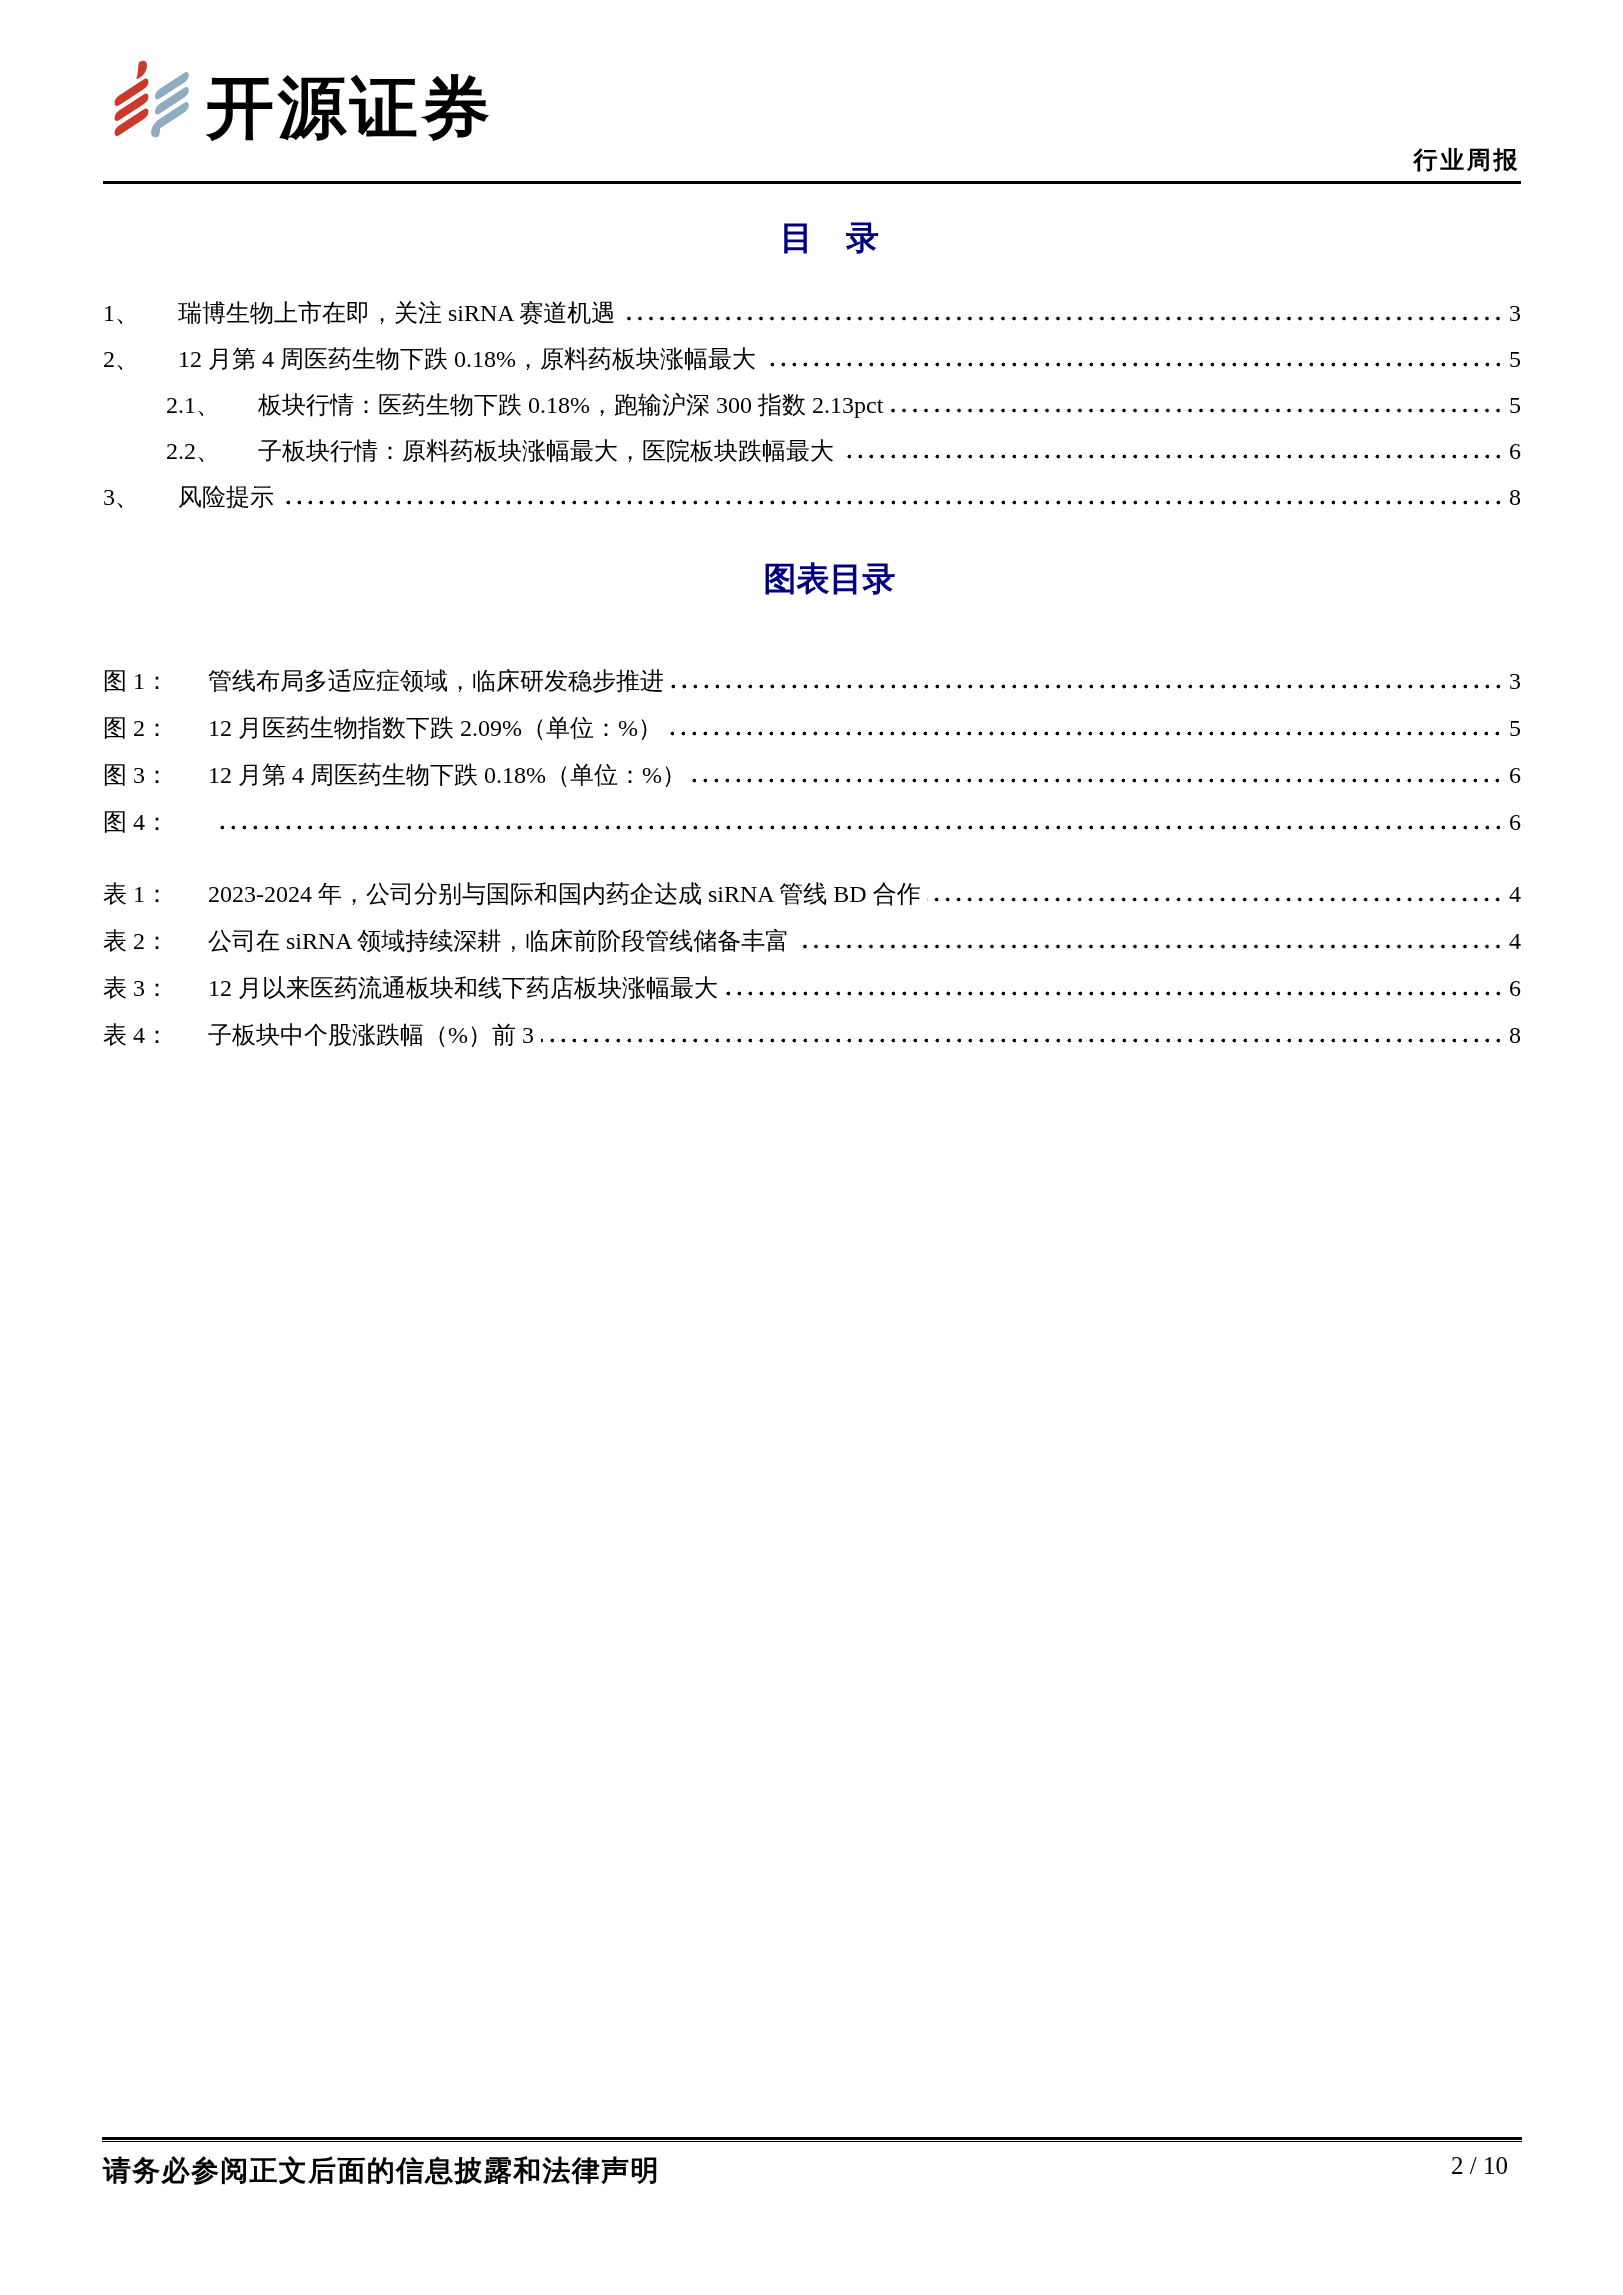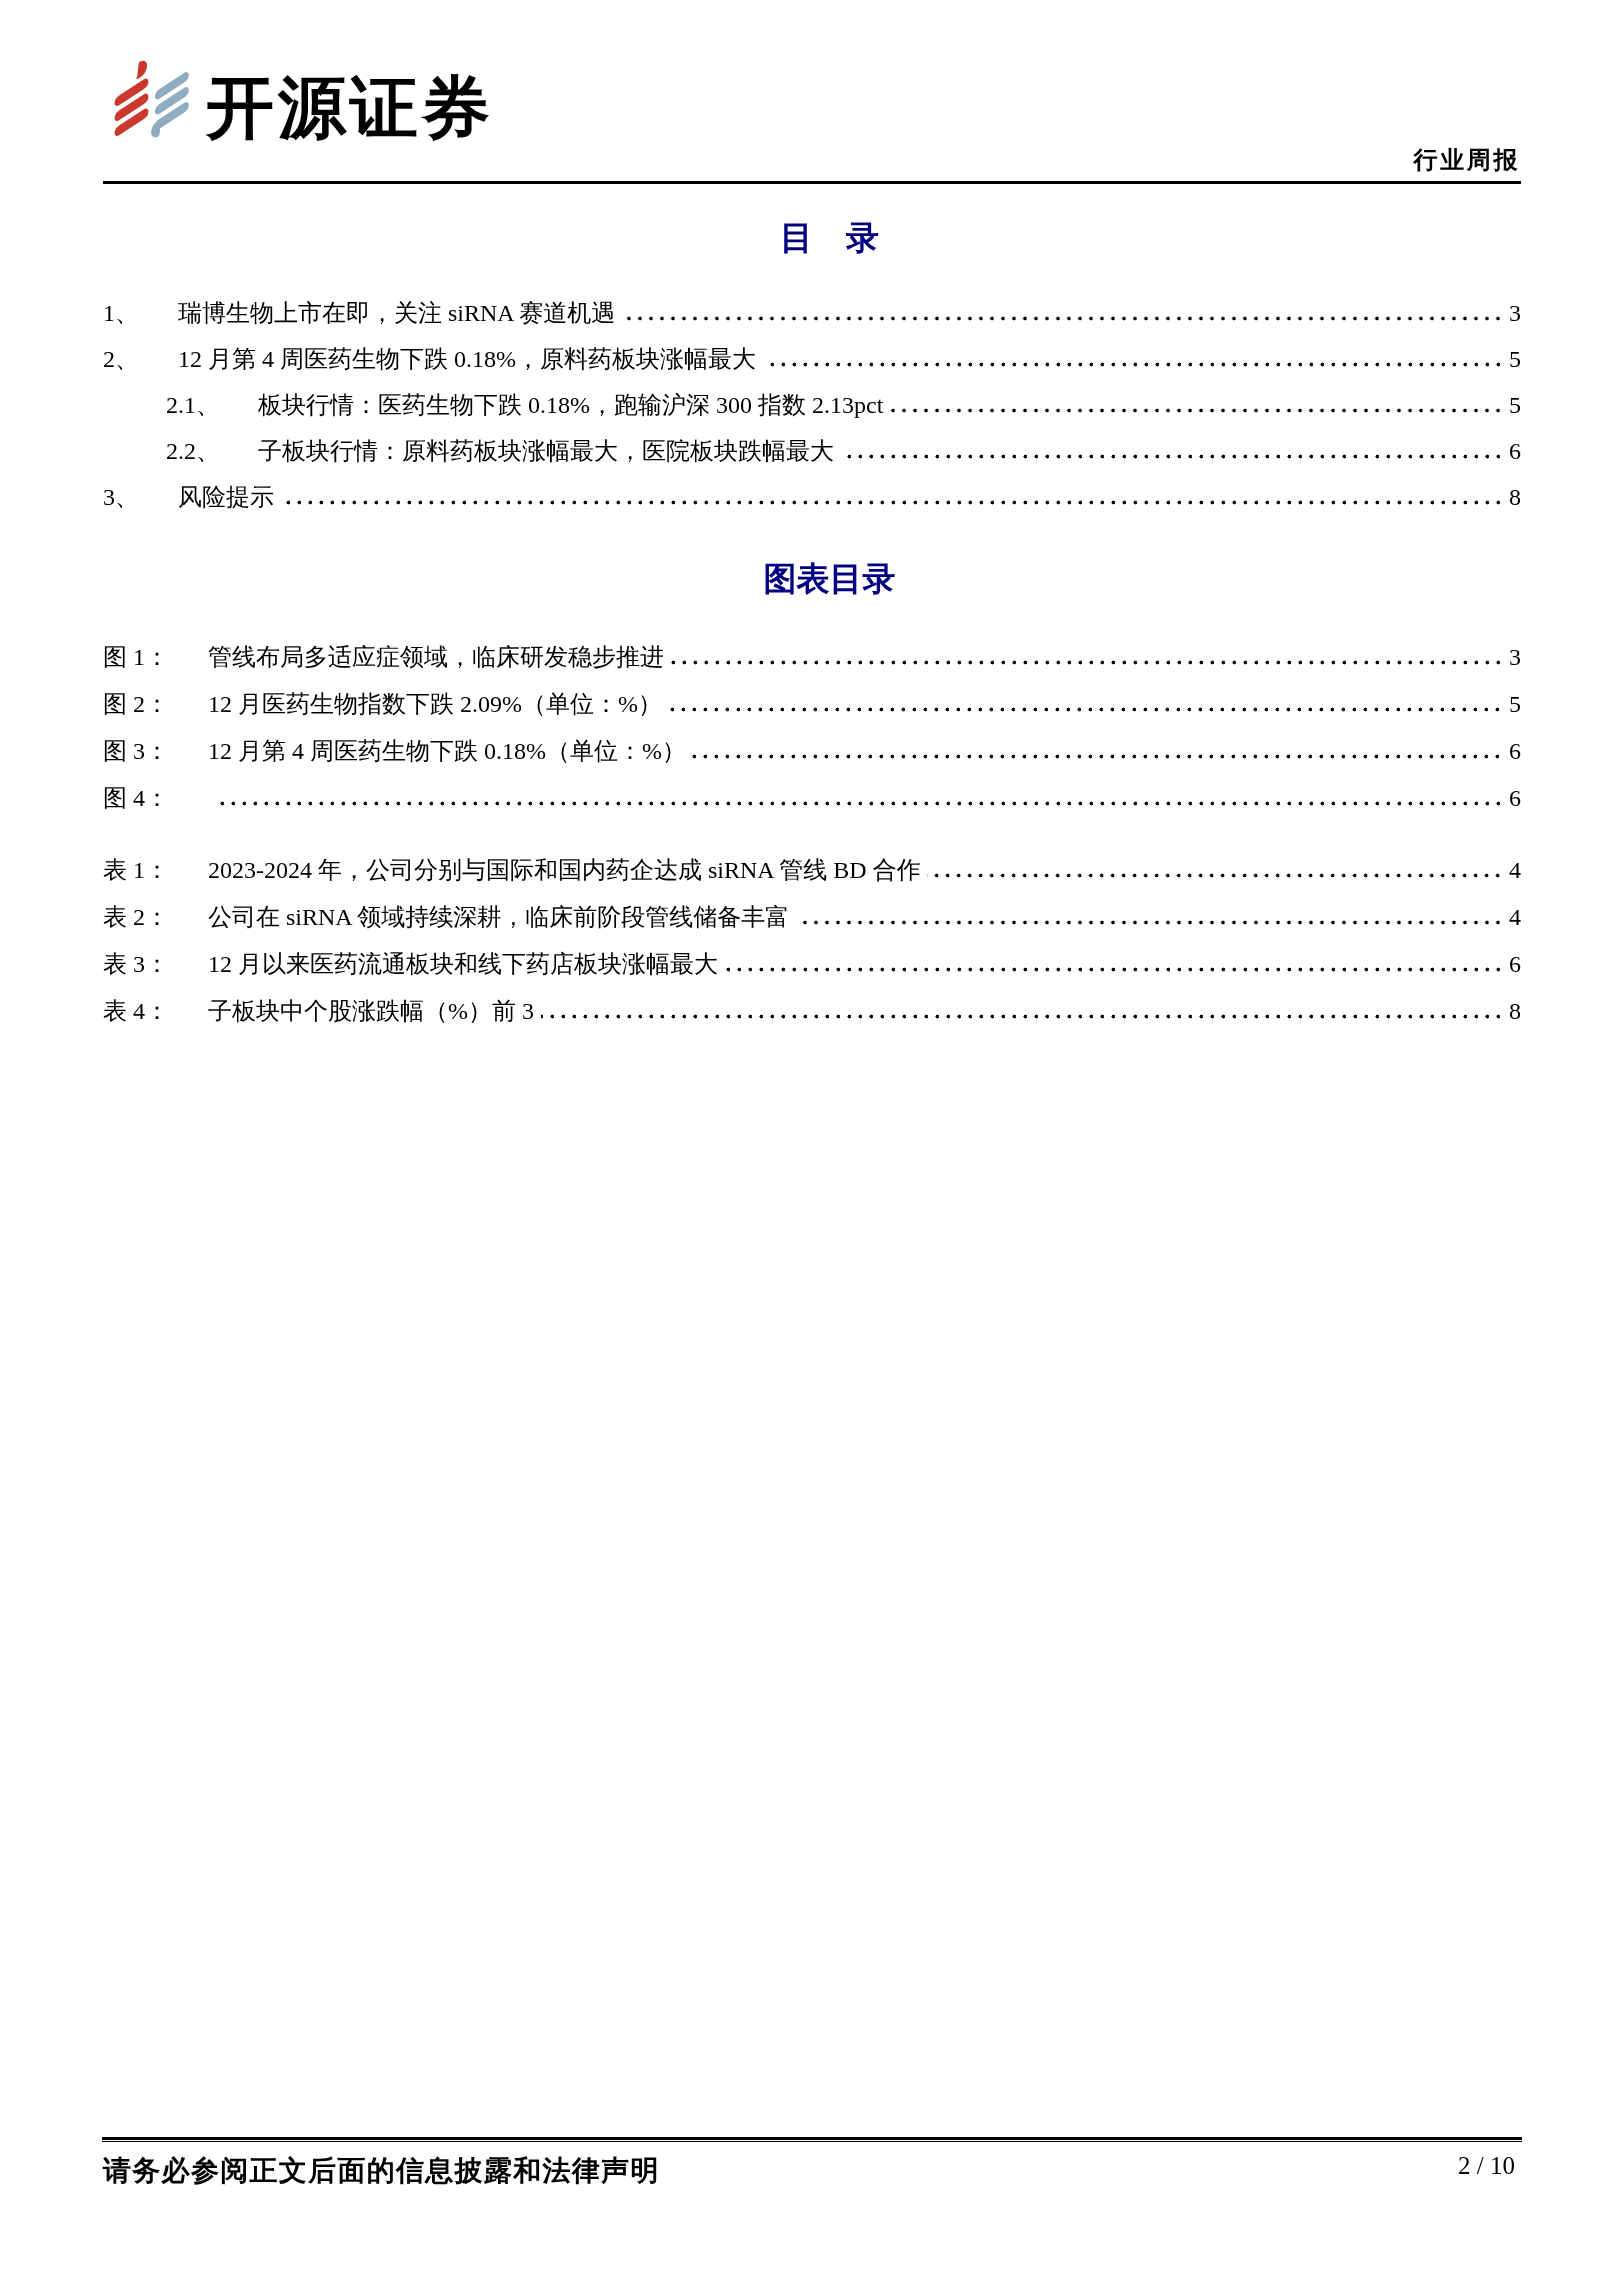--- a/index.html
+++ b/index.html
@@ -35,37 +35,37 @@
   .toc-list { position:absolute; left:103px; right:102px; }
   .toc-main   { top:292px; }
   .fig-list   { top:636px; }
   .tab-list   { top:849px; }
 
   .toc-row { height:46px; display:flex; align-items:baseline; font-size:24px; line-height:42px; }
   .fig-row, .tab-row { height:47px; }
   .toc-num { flex:0 0 75px; }
   .toc-row.sub { padding-left:63px; }
   .toc-row.sub .toc-num { flex:0 0 92px; }
-  .toc-row.captioned .toc-num { flex:0 0 105px; }
+  .toc-row.captioned .toc-num { flex:0 0 105px;margin-top:24px; }
   .toc-text { white-space:nowrap; }
   .leader {
     flex:1 1 auto; height:4.6px; margin:0 2.6px 3.9px 6.5px; align-self:baseline;
     background-image:radial-gradient(circle at 2.3px 2.3px, #000 1.6px, transparent 2px);
     background-size:11px 4.6px; background-repeat:repeat-x; background-position:right bottom;
   }
   .toc-page { flex:0 0 auto; text-align:right; }
 
   
   .footer-rule { position:absolute; top:2137px; left:102px; right:101px; height:5.2px;
     border-top:3.3px solid #000; border-bottom:1.3px solid #000; }
   .footer-disclaimer {
     position:absolute; top:2152px; left:103px;
     font-size:28px; font-weight:bold; letter-spacing:1.3px;
   }
-  .footer-page { position:absolute; top:2152px; right:108px; font-size:25px;margin-left:36px; }
+  .footer-page { position:absolute; top:2152px; right:115px; font-size:25px;margin-left:36px; }
 </style>
 </head>
 <body>
 
 <div class="brand">
   <svg viewBox="0 0 122 152" aria-hidden="true">
 
     <g transform="translate(2,62)">
       <g transform="skewY(-33)" fill="#cb392c">
         <rect x="0" y="0" width="52" height="15" rx="7.5"></rect>

